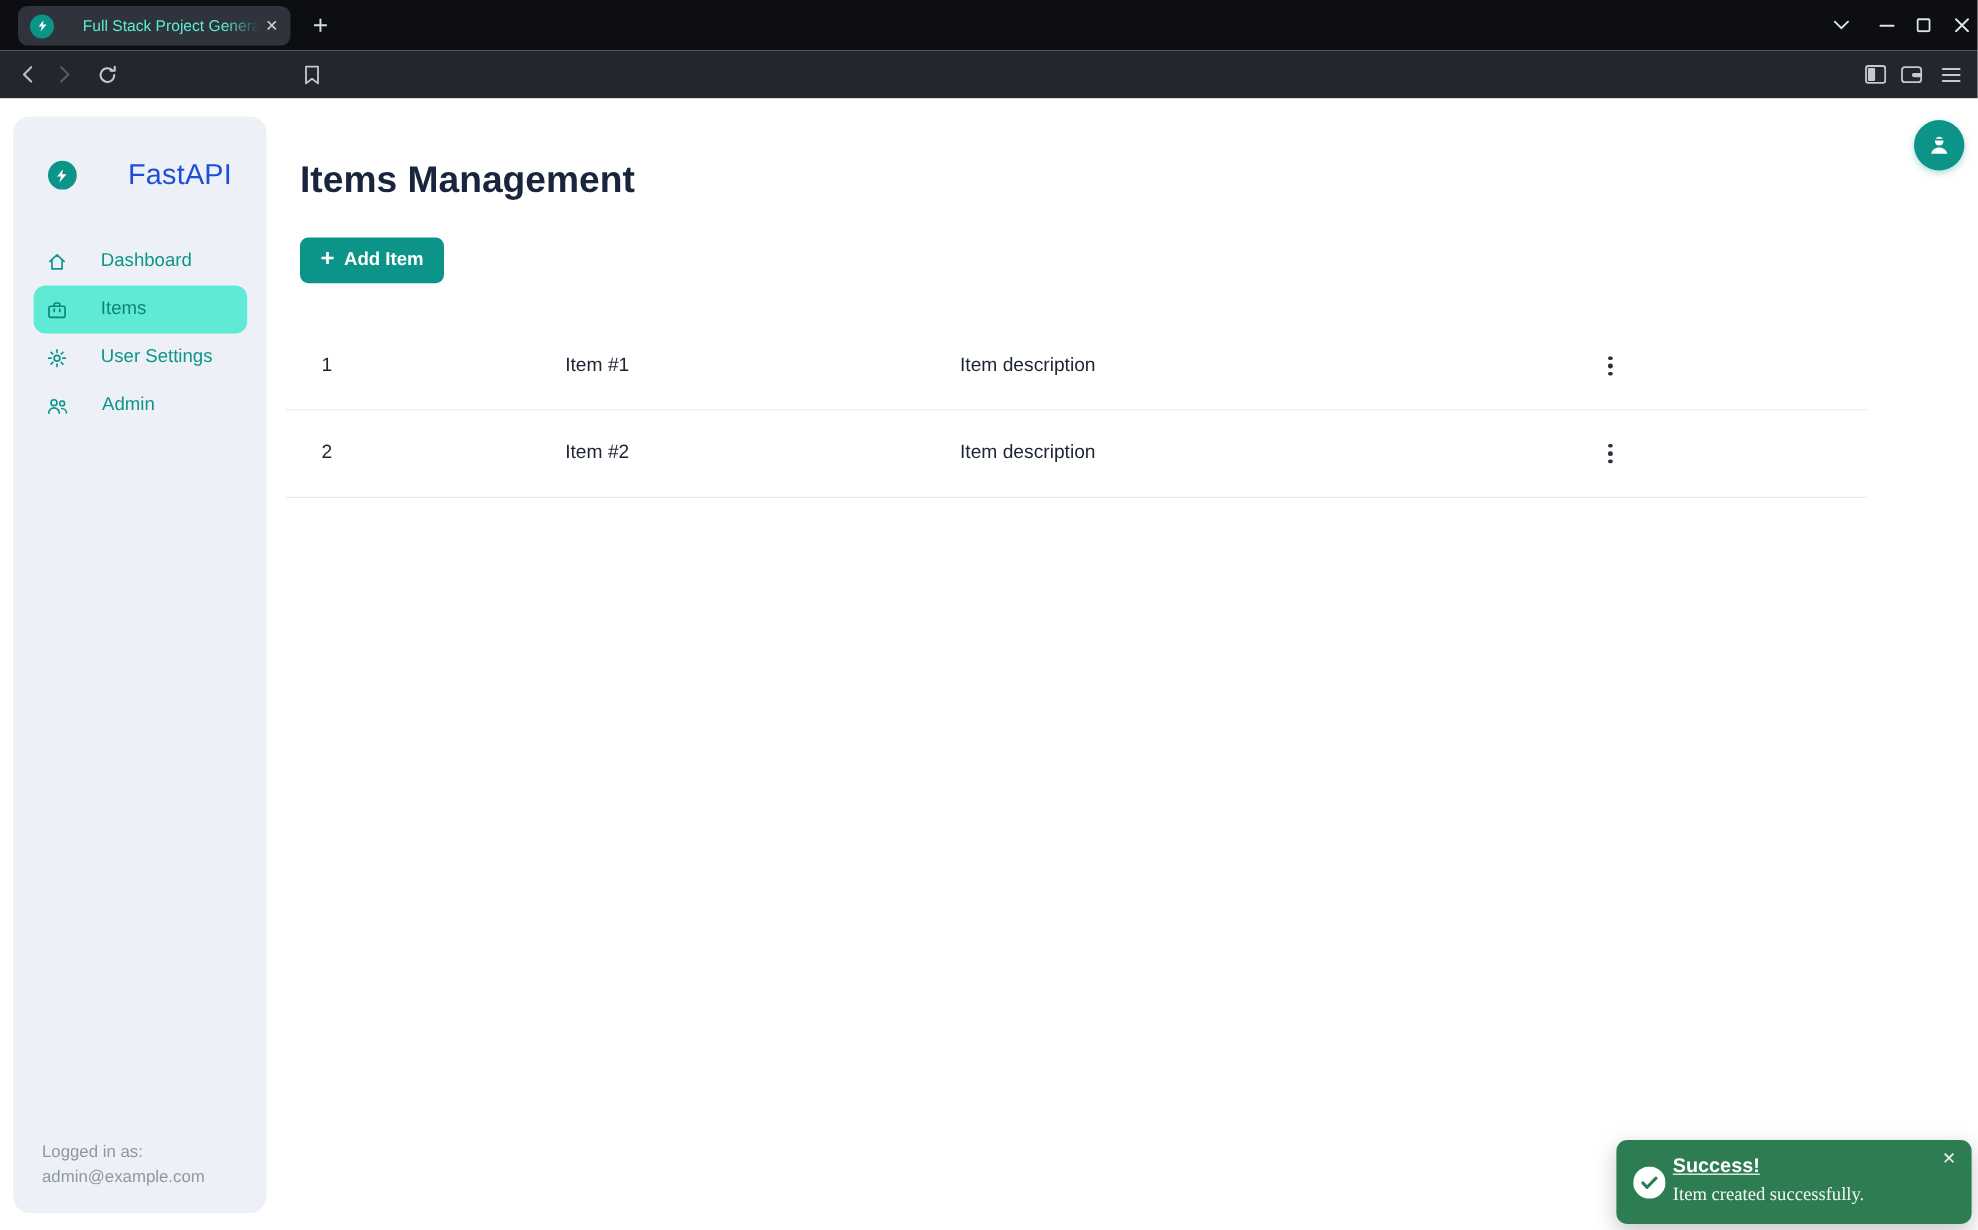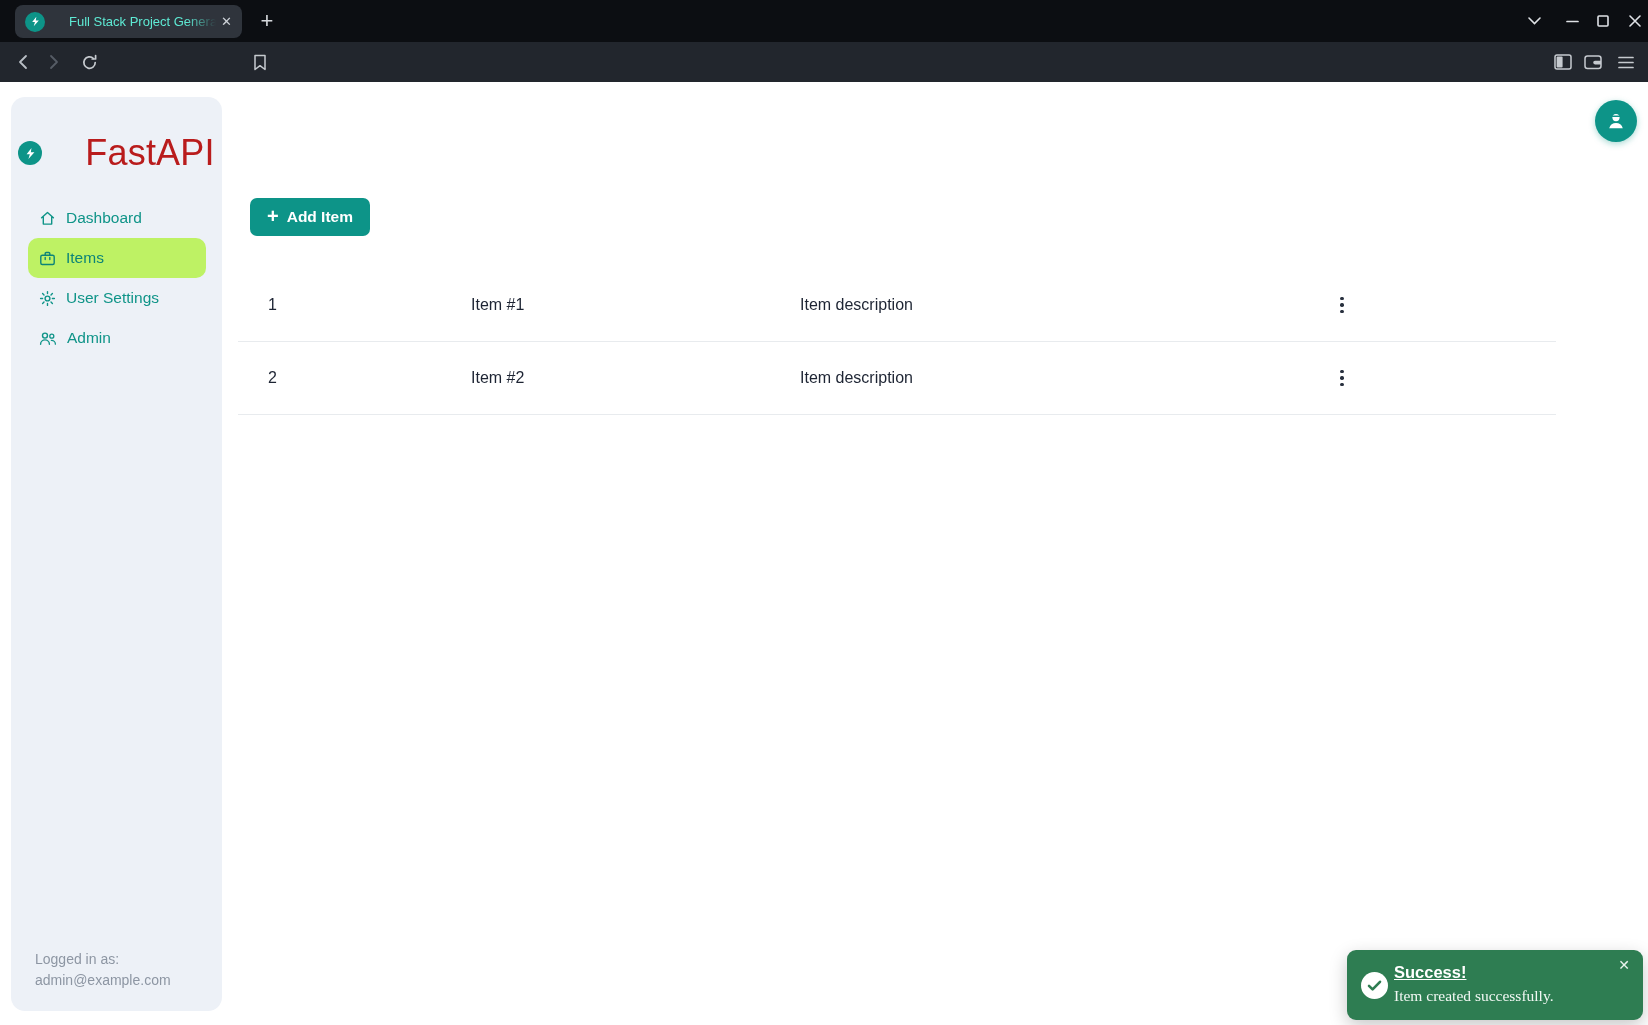--- a/index.html
+++ b/index.html
@@ -43,25 +43,25 @@
   
   .page { position:absolute; left:0; top:82px; width:1648px; height:943px; background:#ffffff; }
 
   
   .sidebar { position:absolute; left:11px; top:15px; width:211px; height:914px; background:#edf1f7;
              border-radius:14px; }
   .logo { position:absolute; left:0; top:35px; width:211px; display:flex; align-items:center;
           justify-content:center; gap:7px; }
   .logo-bubble { width:24px; height:24px; border-radius:50%; background:#0d9488; display:flex;
                  align-items:center; justify-content:center; }
-  .logo-text { color:#b91c1c; font-size:36px; font-weight:500; letter-spacing:.2px;margin-left:36px; }
+  .logo-text { color:#1d4ed8; font-size:24px; font-weight:500; letter-spacing:.2px;margin-left:36px; }
   .nav { position:absolute; left:17px; top:101px; width:178px; }
-  .nav-item { height:40px; display:flex; align-items:center; gap:10px; padding-left:11px;
+  .nav-item { height:40px; display:flex; align-items:center; gap:28px; padding-left:11px;
               color:#0f9488; font-size:15.5px; border-radius:10px; cursor:pointer; }
-  .nav-item.active { background:#bef264; color:#0c8478; }
+  .nav-item.active { background:#5eead4; color:#0c8478; }
   .nav-item svg { flex:0 0 auto; }
   .side-foot { position:absolute; left:24px; bottom:20px; color:#8d96a3; font-size:14px;
                line-height:21px; }
 
   
   .avatar { position:absolute; left:1595px; top:18px; width:42px; height:42px; border-radius:50%;
             background:#0d9488; border:none; cursor:pointer; display:flex; align-items:center;
             justify-content:center; box-shadow:0 2px 6px rgba(13,148,136,.35); }
 
   
@@ -254,20 +254,21 @@
   </aside>
 
   <button class="avatar">
     <svg width="22" height="22" viewBox="0 0 22 22">
       <circle cx="11" cy="7.6" r="3.6" fill="#fff"></circle>
       <path d="M4.2 18.2c.8-3.4 3.5-5.3 6.8-5.3s6 1.9 6.8 5.3z" fill="#fff"></path>
       <rect x="6.6" y="5.6" width="8.8" height="1.5" rx=".75" fill="#0d9488"></rect>
     </svg>
   </button>
 
+  <h1 class="h1">Items Management</h1>
 
   <button class="add-btn">
     <span class="plus">+</span>
     <span>Add Item</span>
   </button>
 
   <div class="table">
     <div class="t-row">
       <span class="c1">1</span>
       <span>Item #1</span>

